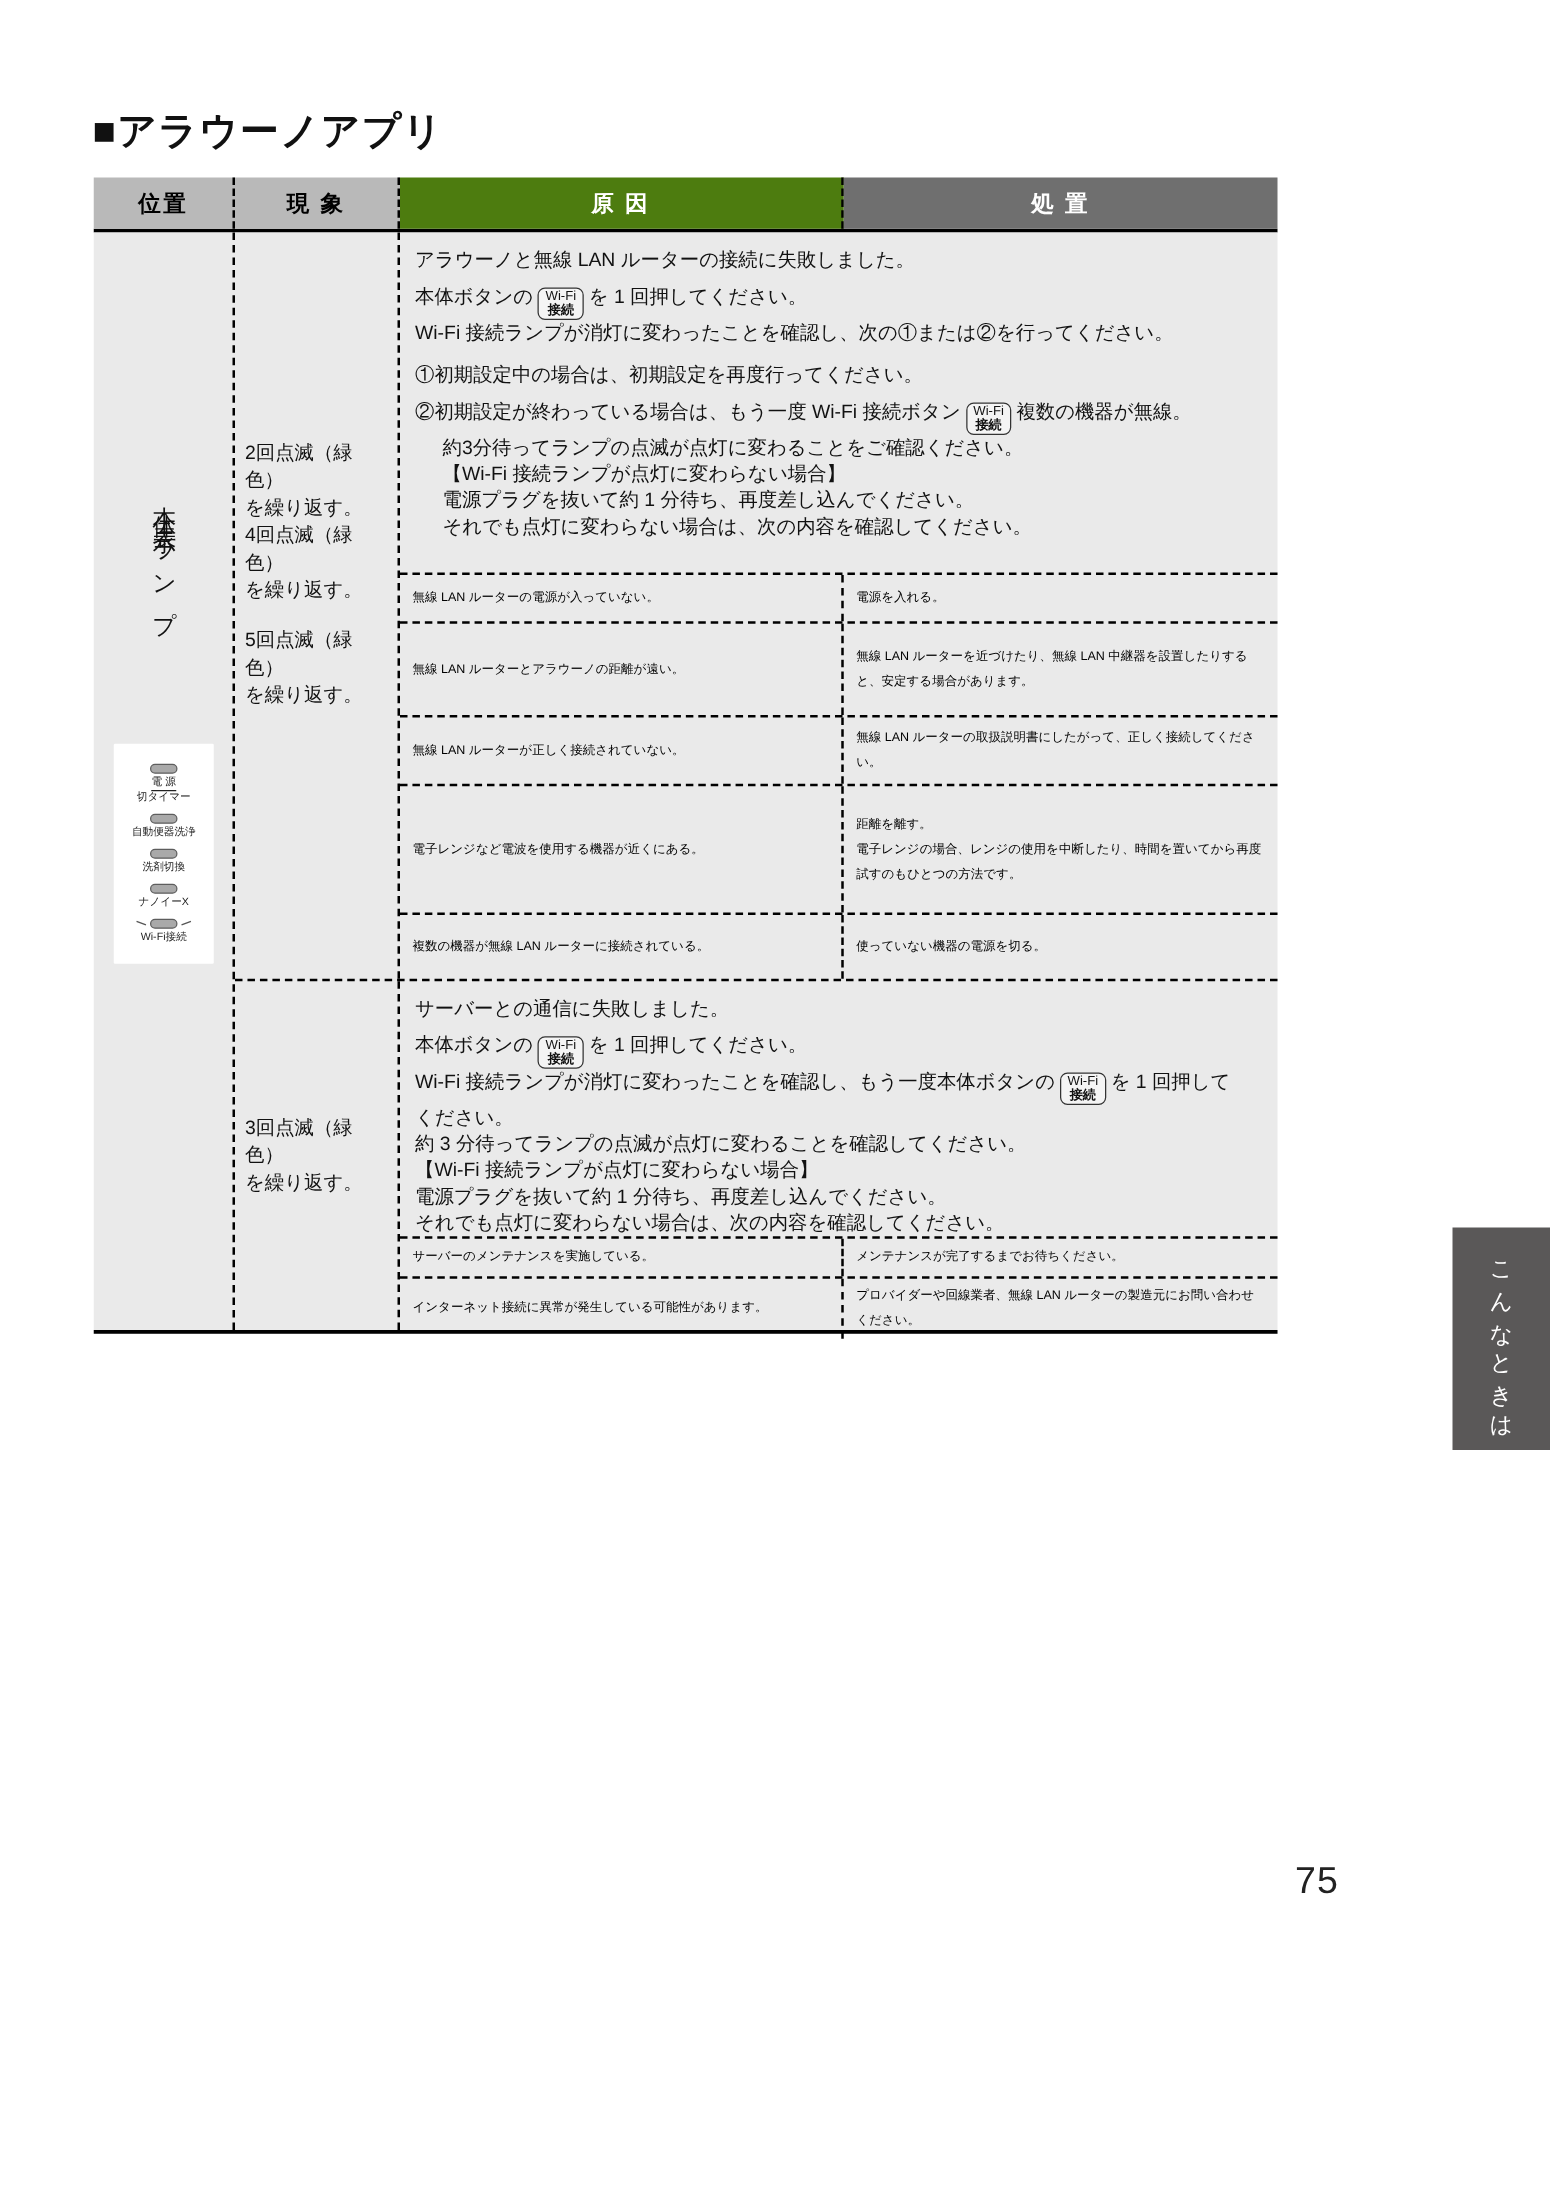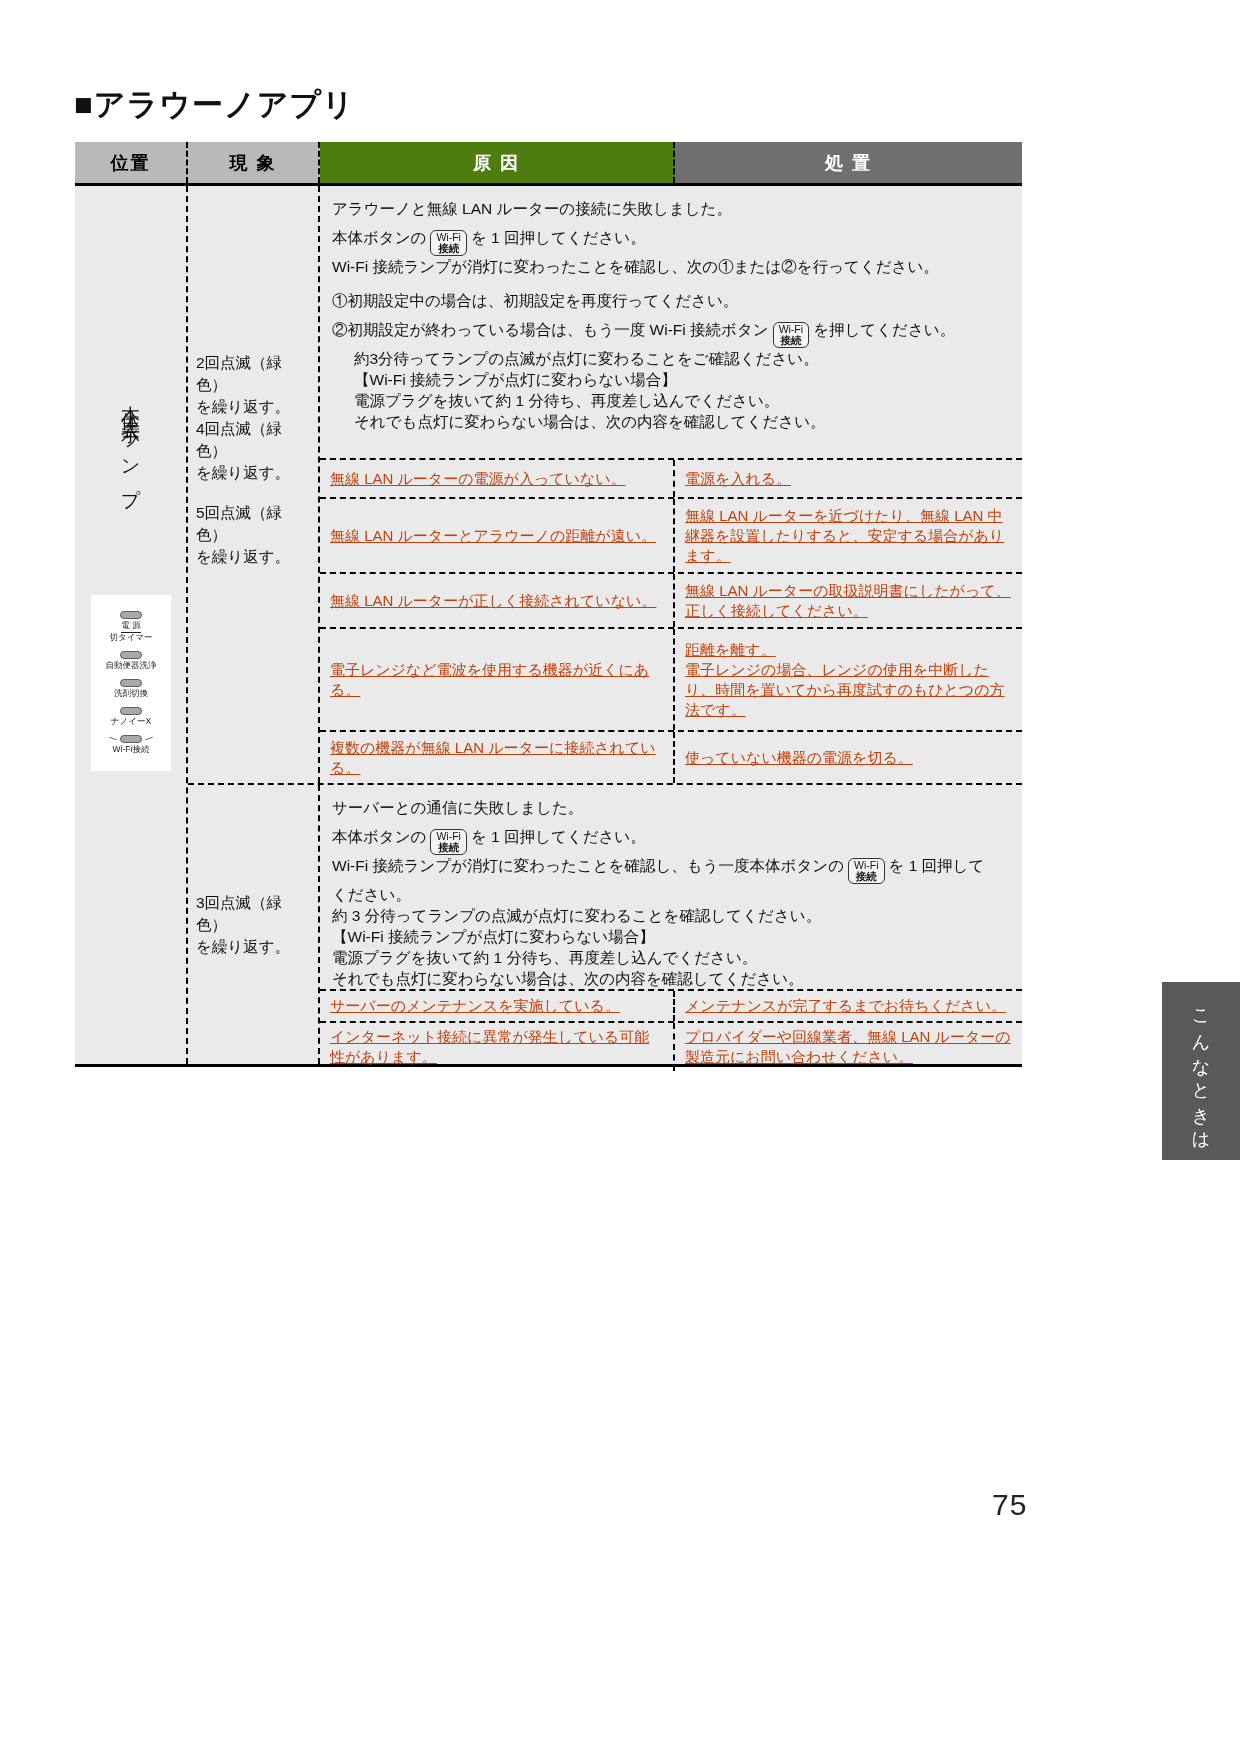--- a/index.html
+++ b/index.html
@@ -59,32 +59,32 @@
   .line.indent { padding-left:22px; }
   .gap-s { height:8px; } .gap-m { height:13px; }
 
   .wifi-btn { display:inline-block; vertical-align:-9px; margin:0 4px; border:1.5px solid #333; border-radius:6px;
     background:#f4f4f4; padding:1px 5px; text-align:center; line-height:1.05; }
   .wifi-btn .t { display:block; font-size:10.5px; color:#111; }
   .wifi-btn .b { display:block; font-size:10.5px; font-weight:bold; color:#111; }
 
   .rows { flex:1; display:flex; flex-direction:column; }
   .trow { display:flex; border-top:2px dashed #000; }
-  .cell { font-size:15px; line-height:20px; color:#c2410c; display:flex; flex-direction:column; justify-content:center;text-decoration:underline; }
+  .cell { font-size:10px; line-height:20px; color:#000000; display:flex; flex-direction:column; justify-content:center; }
   .cell-cause { width:355px; border-right:2px dashed #000; padding:4px 10px; }
   .cell-action { flex:1; padding:4px 10px; white-space:pre-line; }
   .section-1 .r1 { height:39px; } .section-1 .r2 { height:75px; } .section-1 .r3 { height:55px; }
   .section-1 .r4 { height:103px; } .section-1 .r5 { flex:1; }
   .section-2 .r1 { height:32px; } .section-2 .r2 { flex:1; }
 
   .side-tab { position:absolute; left:1162px; top:982px; width:78px; height:178px; background:#5a5858;
     color:#fff; display:flex; align-items:center; justify-content:center;
     writing-mode:vertical-rl; text-orientation:upright; font-size:18px; letter-spacing:4px; }
 
-  .page-number { position:absolute; left:992px; top:1488px; font-size:30px; color:#222; letter-spacing:1px; }
+  .page-number { position:absolute; left:1036px; top:1488px; font-size:30px; color:#222; letter-spacing:1px; }
 </style>
 </head>
 <body>
 
 <div class="page">
 
   <div class="doc-title">■アラウーノアプリ</div>
 
   <div class="trouble-table">
 
@@ -150,21 +150,21 @@
               <div class="line">アラウーノと無線 LAN ルーターの接続に失敗しました。</div>
               <div class="gap-s"></div>
               <div class="line">
                 <span>本体ボタンの</span><span class="wifi-btn"><span class="t">Wi-Fi</span><span class="b">接続</span></span><span>を 1 回押してください。</span>
               </div>
               <div class="line">Wi-Fi 接続ランプが消灯に変わったことを確認し、次の①または②を行ってください。</div>
               <div class="gap-m"></div>
               <div class="line">①初期設定中の場合は、初期設定を再度行ってください。</div>
               <div class="gap-s"></div>
               <div class="line">
-                <span>②初期設定が終わっている場合は、もう一度 Wi-Fi 接続ボタン</span><span class="wifi-btn"><span class="t">Wi-Fi</span><span class="b">接続</span></span><span>を押してください。</span>
+                <span>②初期設定が終わっている場合は、もう一度 Wi-Fi 接続ボタン</span><span class="wifi-btn"><span class="t">Wi-Fi</span><span class="b">接続</span></span><span>複数の機器が無線。</span>
               </div>
               <div class="line indent">約3分待ってランプの点滅が点灯に変わることをご確認ください。</div>
               <div class="line indent">【Wi-Fi 接続ランプが点灯に変わらない場合】</div>
               <div class="line indent">電源プラグを抜いて約 1 分待ち、再度差し込んでください。</div>
               <div class="line indent">それでも点灯に変わらない場合は、次の内容を確認してください。</div>
             </div>
 
             <div class="rows">
               <div class="trow r1">
                 <div class="cell cell-cause">無線 LAN ルーターの電源が入っていない。</div>

